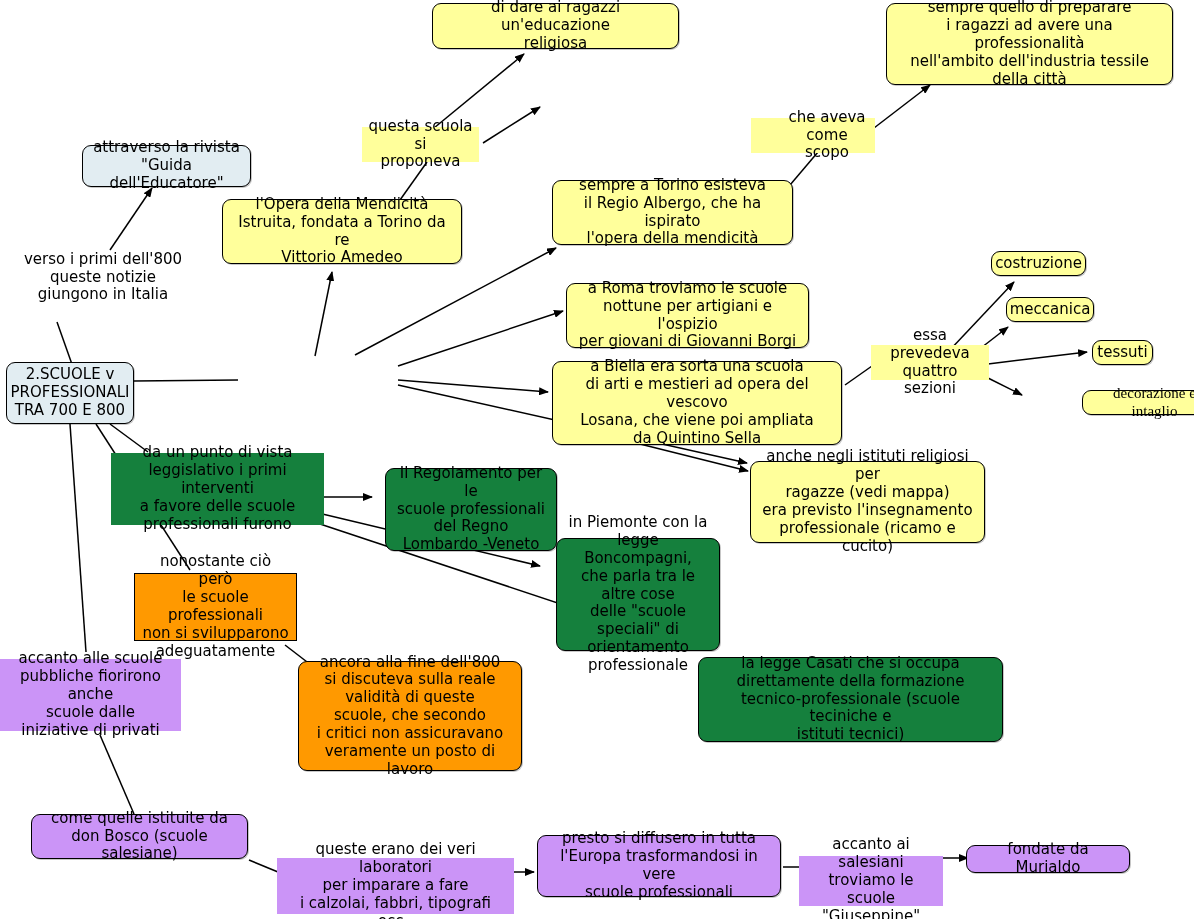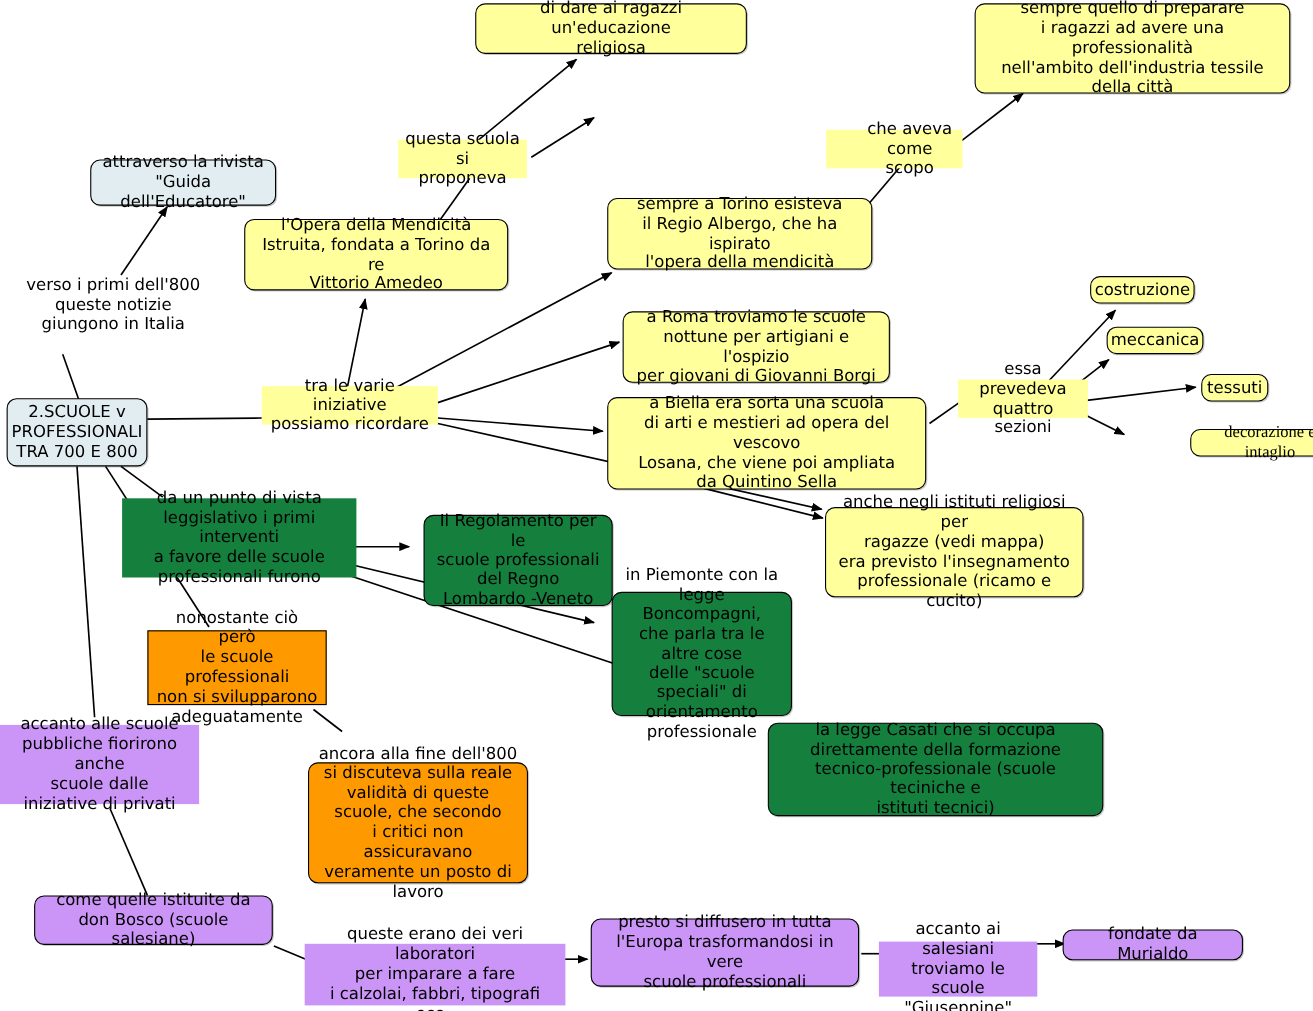--- a/index.html
+++ b/index.html
@@ -185,24 +185,20 @@
 nell'ambito dell'industria tessile
 della città</span>
   </div>
 
   <div class="node box c-yellow" style="left:552px; top:180px; width:241px; height:65px;">
     <span>sempre a Torino esisteva
 il Regio Albergo, che ha ispirato
 l'opera della mendicità</span>
   </div>
 
-  <div class="node label c-yellow" style="left:238px; top:351px; width:160px; height:35px;">
-    <span>tra le varie iniziative
-possiamo ricordare</span>
-  </div>
 
   <div class="node box c-yellow" style="left:566px; top:283px; width:243px; height:65px;">
     <span>a Roma troviamo le scuole
 nottune per artigiani e l'ospizio
 per giovani di Giovanni Borgi</span>
   </div>
 
   <div class="node box c-yellow" style="left:552px; top:361px; width:290px; height:84px;">
     <span>a Biella era sorta una scuola
 di arti e mestieri ad opera del vescovo
@@ -268,21 +264,21 @@
 istituti tecnici)</span>
   </div>
 
   <div class="node sq c-orange" style="left:134px; top:573px; width:163px; height:68px;">
     <span>nonostante ciò però
 le scuole professionali
 non si svilupparono
 adeguatamente</span>
   </div>
 
-  <div class="node box c-orange" style="left:280px; top:661px; width:200px; height:110px;margin-top:32px;">
+  <div class="node box c-orange" style="left:298px; top:661px; width:224px; height:110px;">
     <span>ancora alla fine dell'800
 si discuteva sulla reale
 validità di queste
 scuole, che secondo
 i critici non assicuravano
 veramente un posto di lavoro</span>
   </div>
 
   <div class="node label c-purple" style="left:0px; top:659px; width:181px; height:72px;">
     <span>accanto alle scuole

